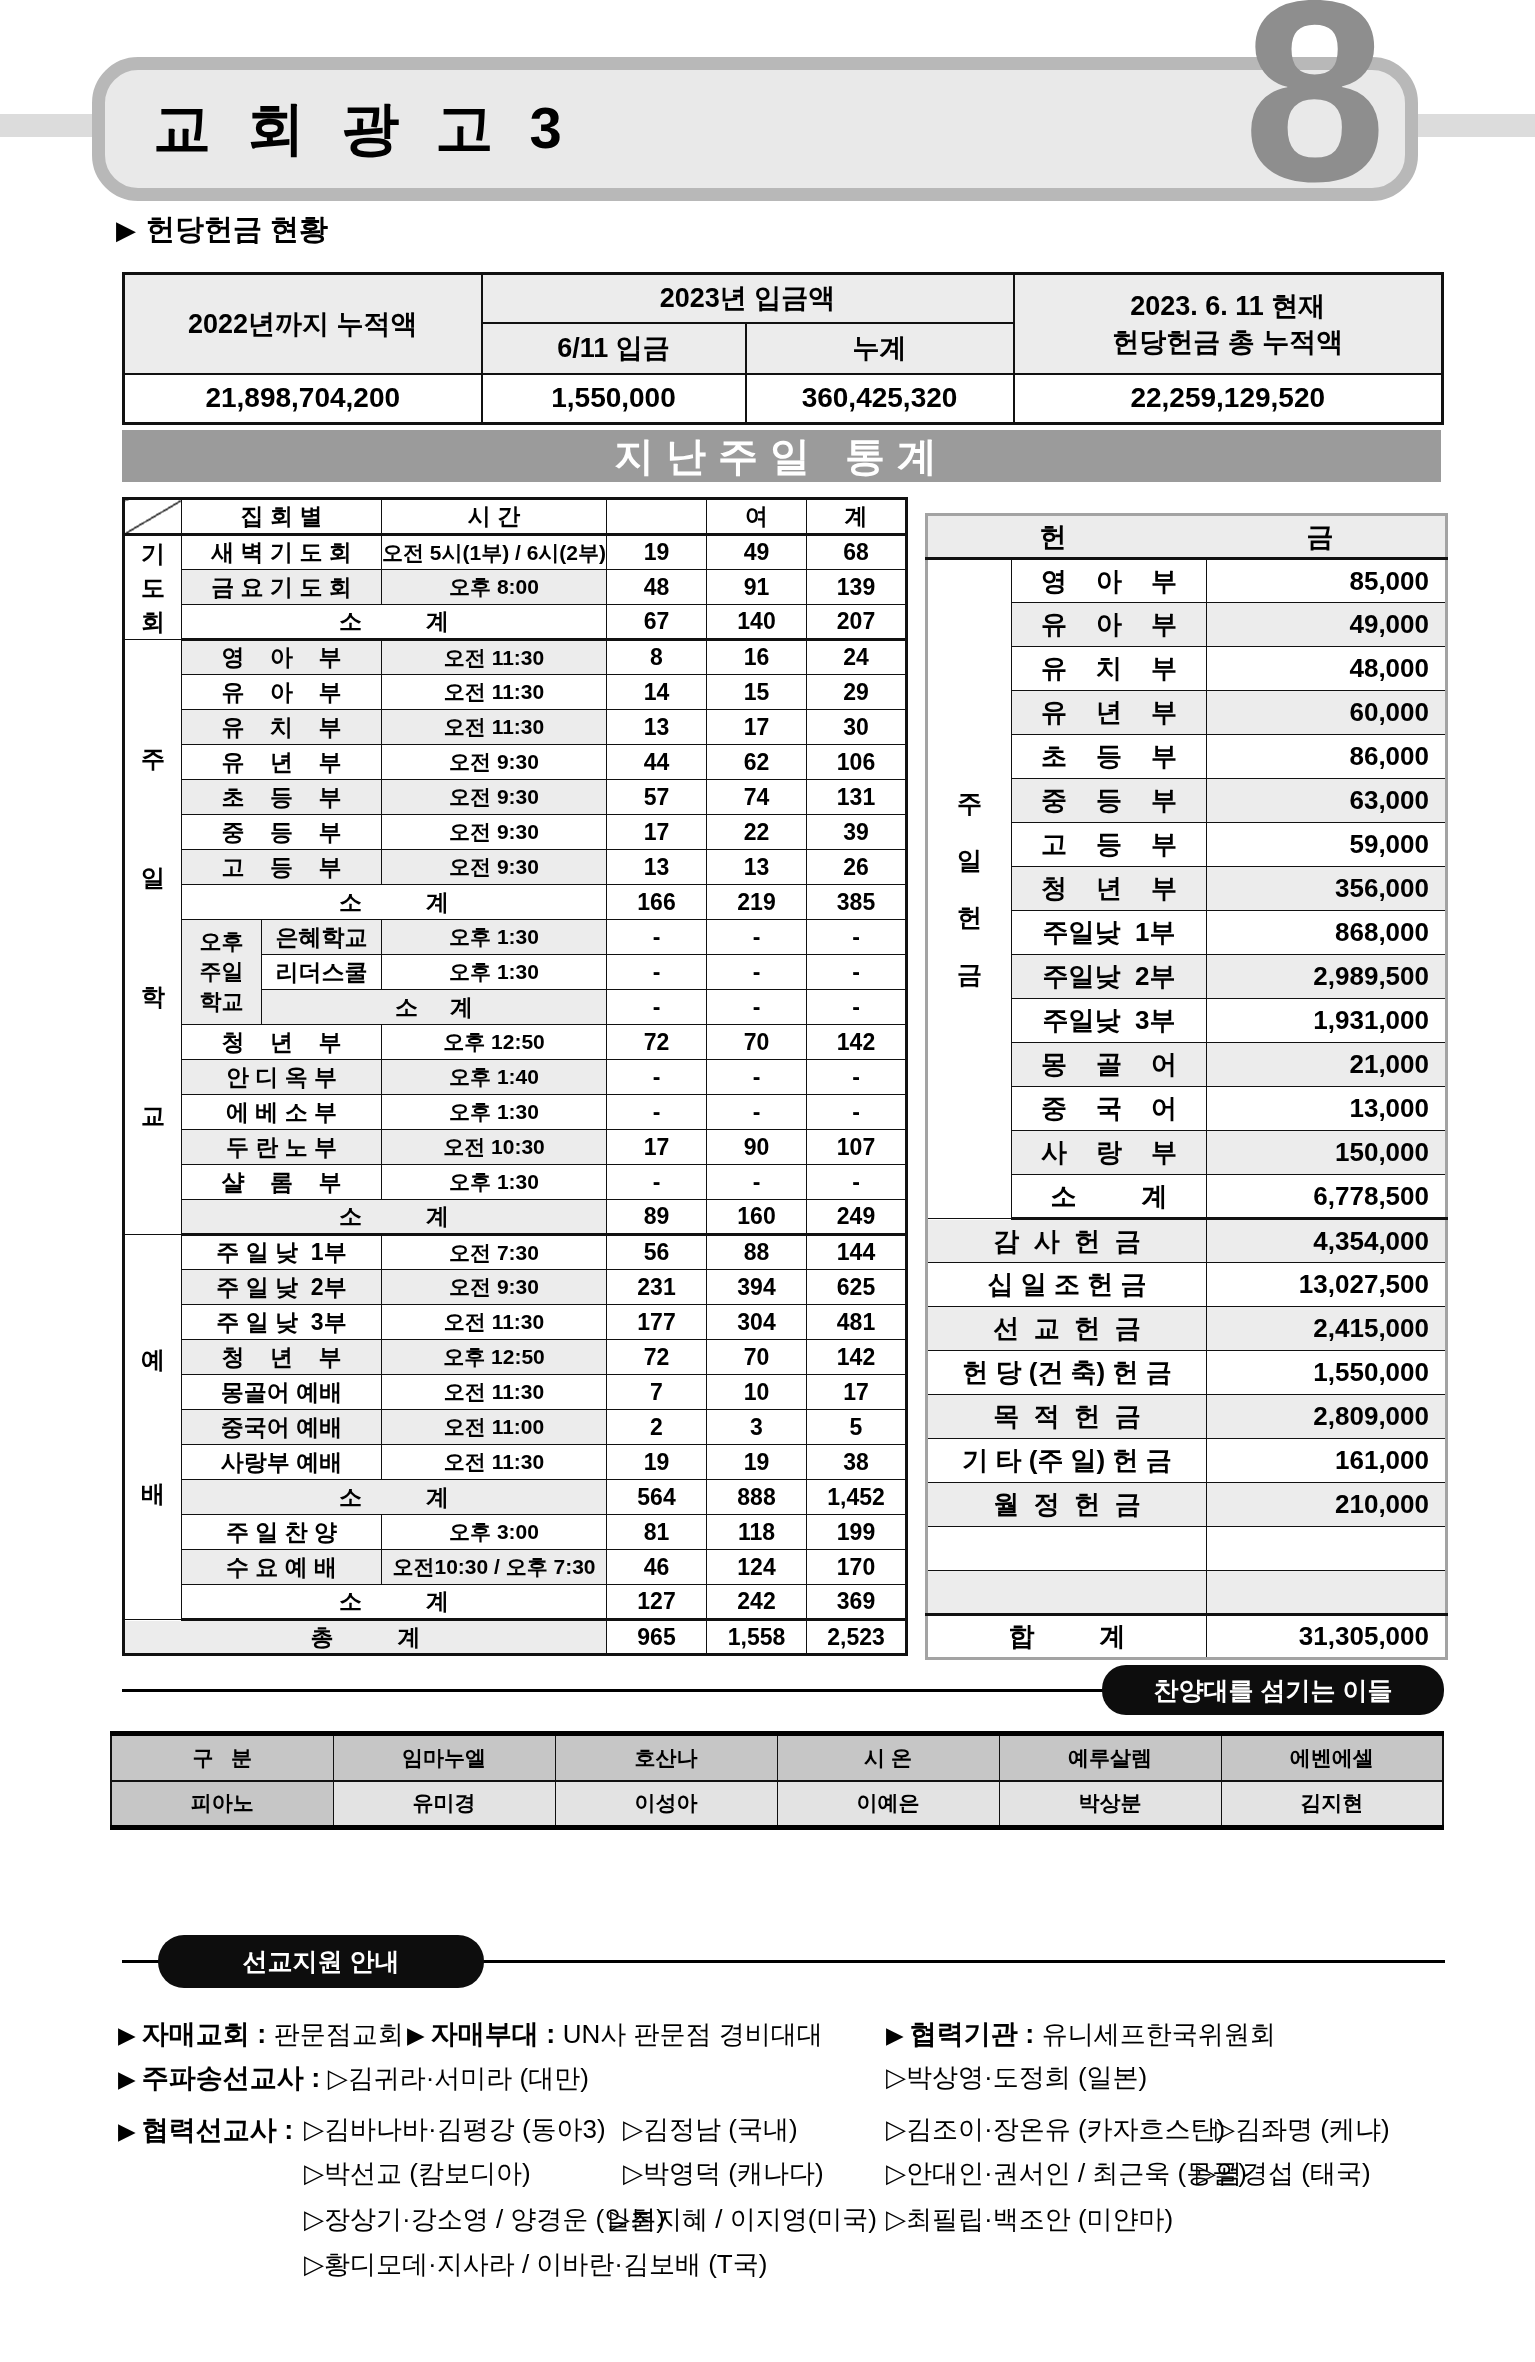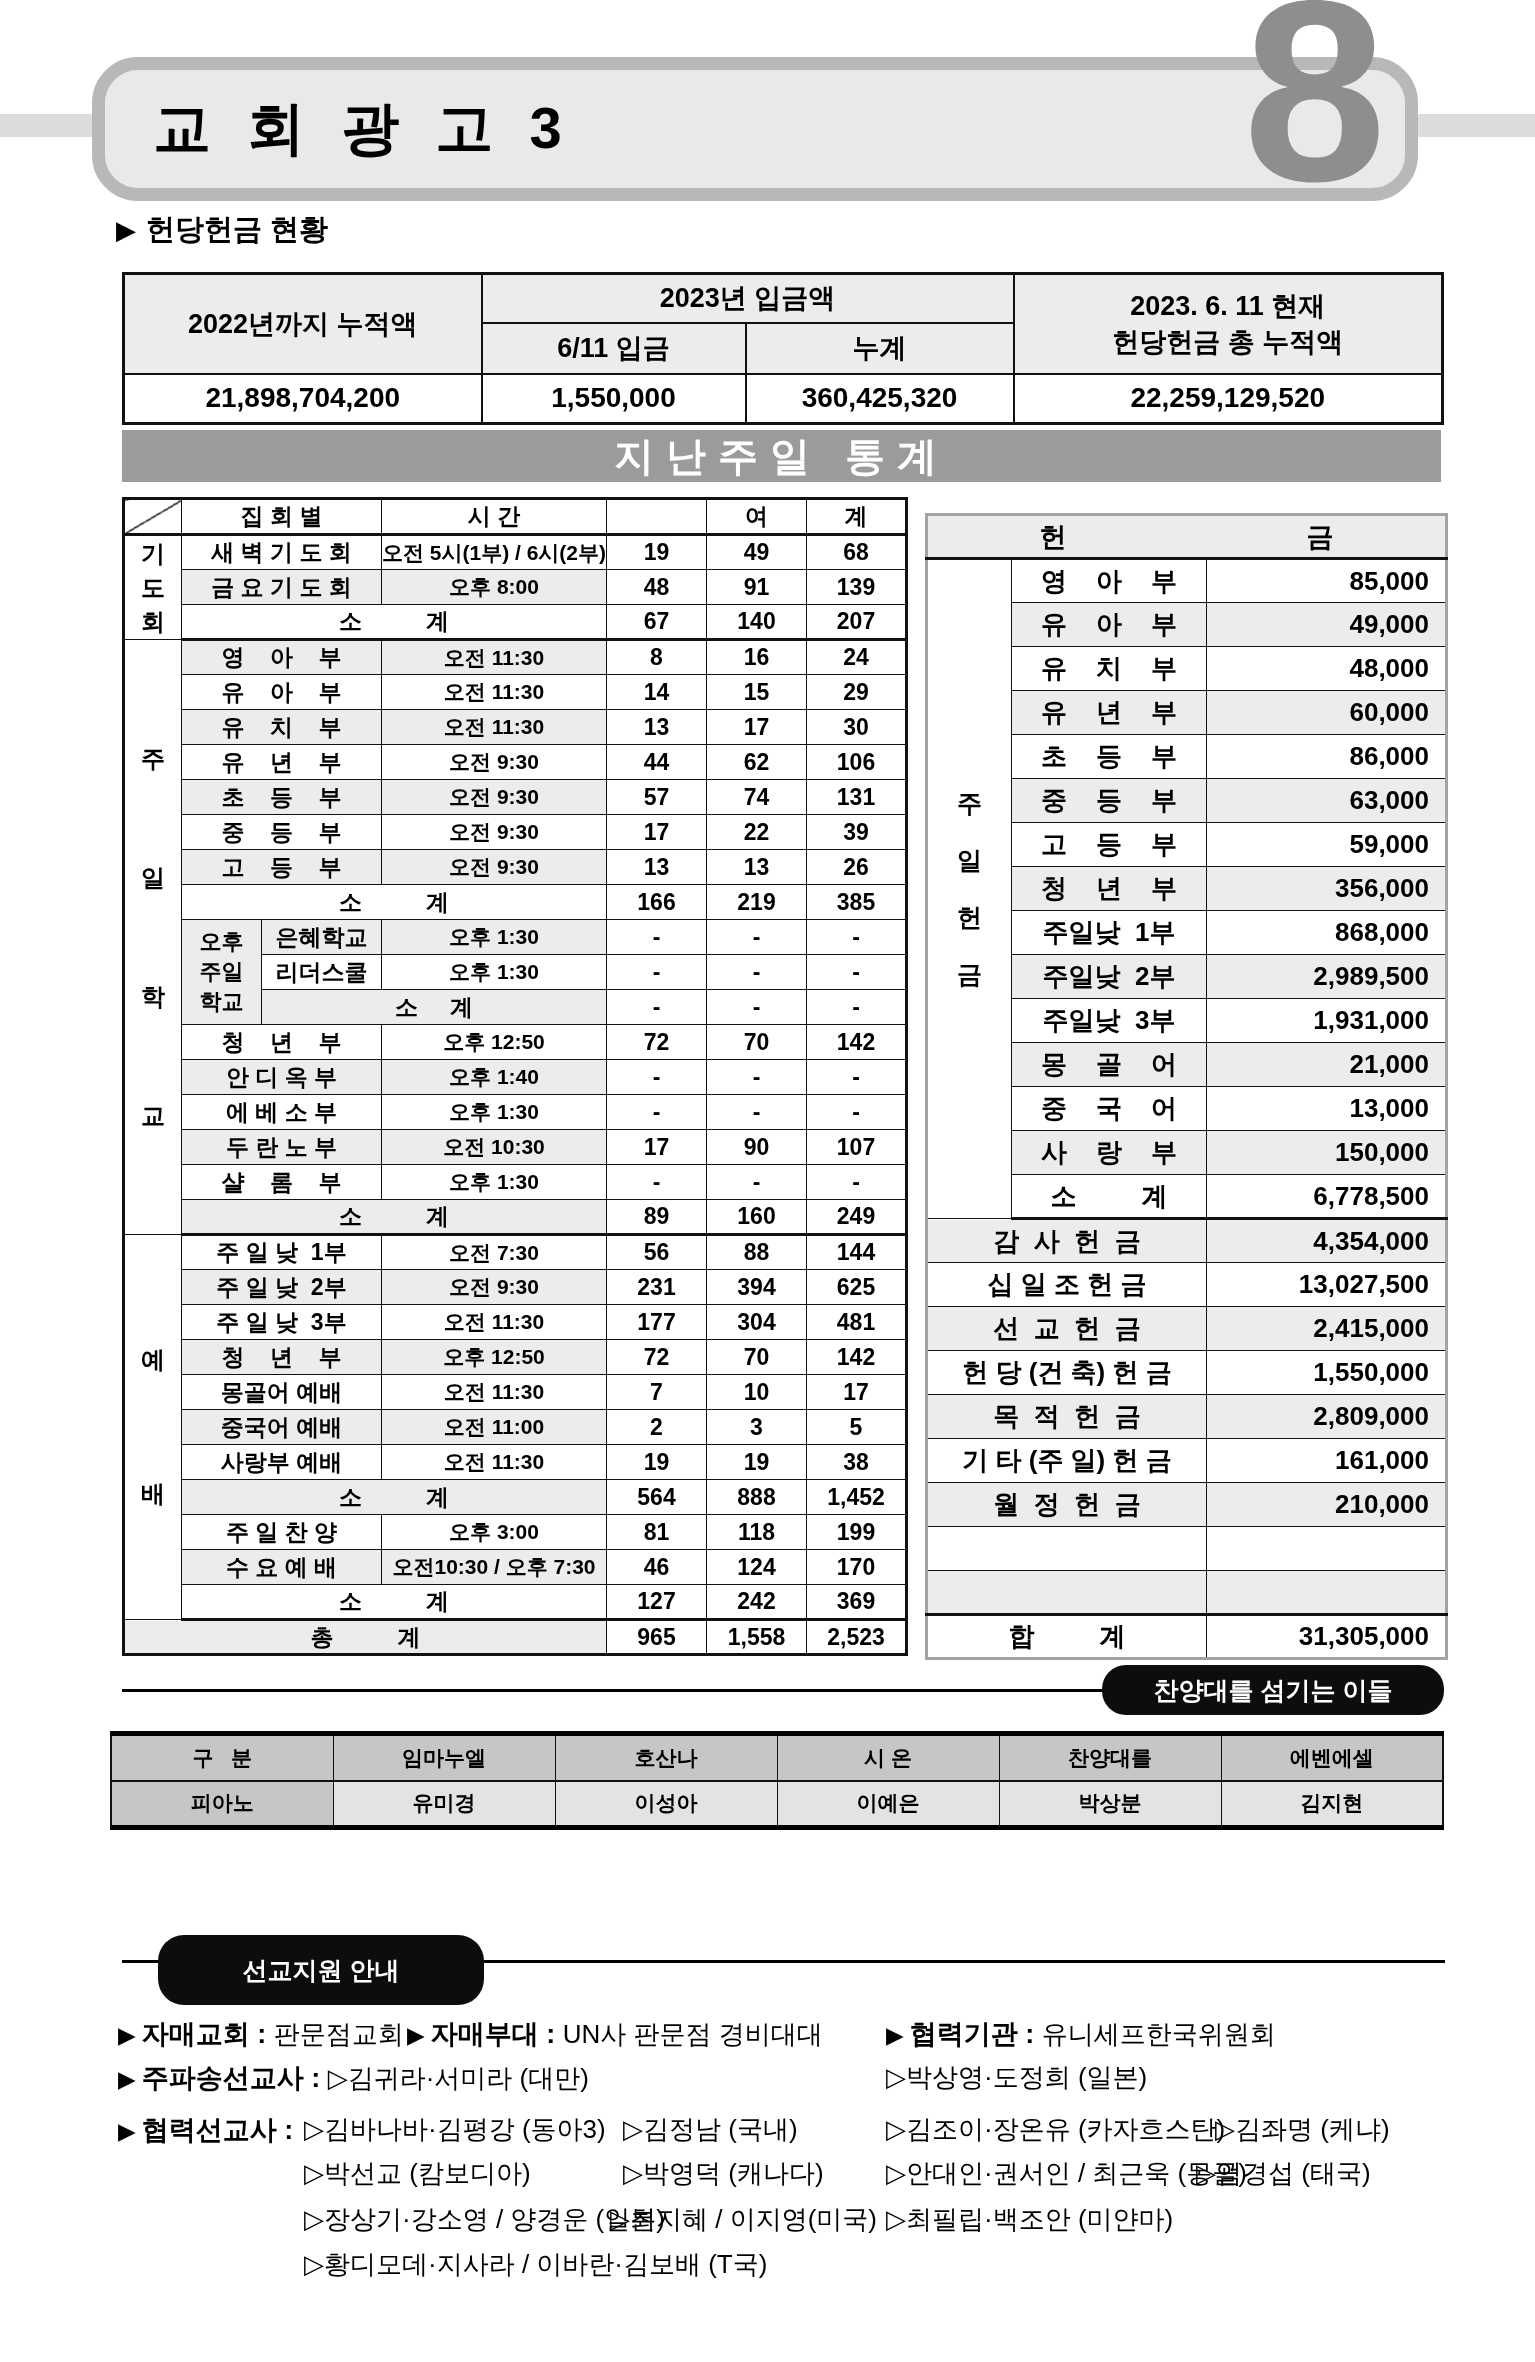--- a/index.html
+++ b/index.html
@@ -76,21 +76,21 @@
   .choir { position:absolute; left:110px; top:1731px; width:1332px; border:2px solid #111; border-top:5px solid #000; border-bottom:5px solid #000; font-size:21px; }
   .choir th,.choir td { font-weight:600; white-space:pre; }
   .choir thead tr { height:47px; }
   .choir tbody tr { height:47px; }
   .choir thead th { background:#c6c6c6; border-bottom-width:2.5px; }
   .choir .rowhead { background:#c6c6c6; }
   .choir tbody tr.alt td:not(.rowhead) { background:#e3e3e3; }
   
   .mission-line { position:absolute; left:122px; top:1960px; width:1323px; height:3px; background:#000; }
   .mission-pill {
-    position:absolute; left:158px; top:1935px; width:326px; height:70px; background:#0d0d0d; border-radius:26px;
+    position:absolute; left:158px; top:1935px; width:326px; height:53px; background:#0d0d0d; border-radius:26px;
     color:#fff; font-size:25px; font-weight:bold; display:flex; align-items:center; justify-content:center;
   }
   .mission-row { position:absolute; left:0; width:1535px; height:42px; }
   .mr1 { top:2016px; } .mr2 { top:2060px; } .mr3 { top:2112px; }
   .mr4 { top:2156px; } .mr5 { top:2202px; } .mr6 { top:2247px; }
   .mi { position:absolute; font-size:26px; white-space:pre; }
   .mi .lbl { font-weight:bold; font-size:27px; }
   .mi .arr { font-size:23px; margin-right:6px; }
   .x118 { left:118px; } .x304 { left:304px; } .x399 { left:399px;padding-left:8px; } .x610 { left:610px; }
   .x623 { left:623px; } .x886 { left:886px; } .x1196 { left:1196px; } .x1215 { left:1215px; }
@@ -523,21 +523,21 @@
       <col style="width:222px">
       <col style="width:222px">
       <col style="width:222px">
     </colgroup>
   <thead>
     <tr>
       <th>구   분</th>
       <th>임마누엘</th>
       <th>호산나</th>
       <th>시 온</th>
-      <th>찬양대를</th>
+      <th>예루살렘</th>
       <th>에벤에셀</th>
     </tr>
   </thead>
   <tbody>
     <tr class="alt">
       <td class="rowhead">피아노</td>
       <td>유미경</td>
       <td>이성아</td>
       <td>이예은</td>
       <td>박상분</td>

